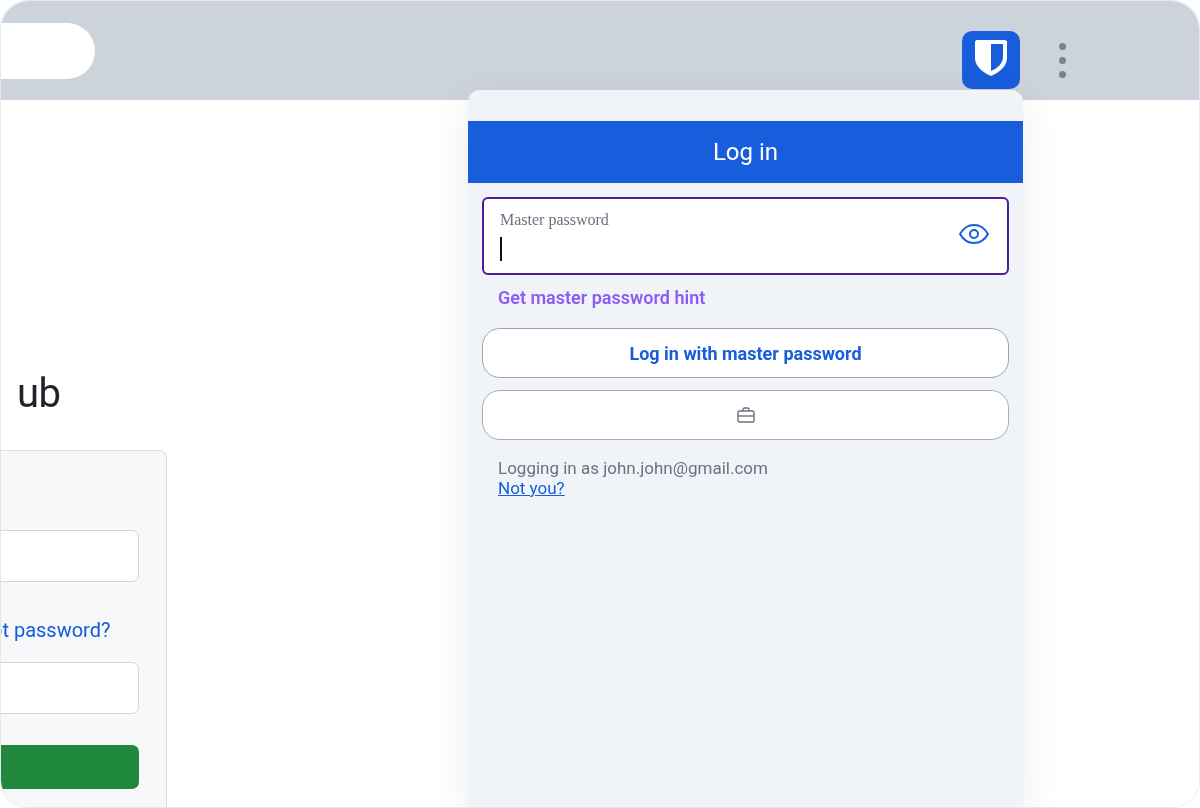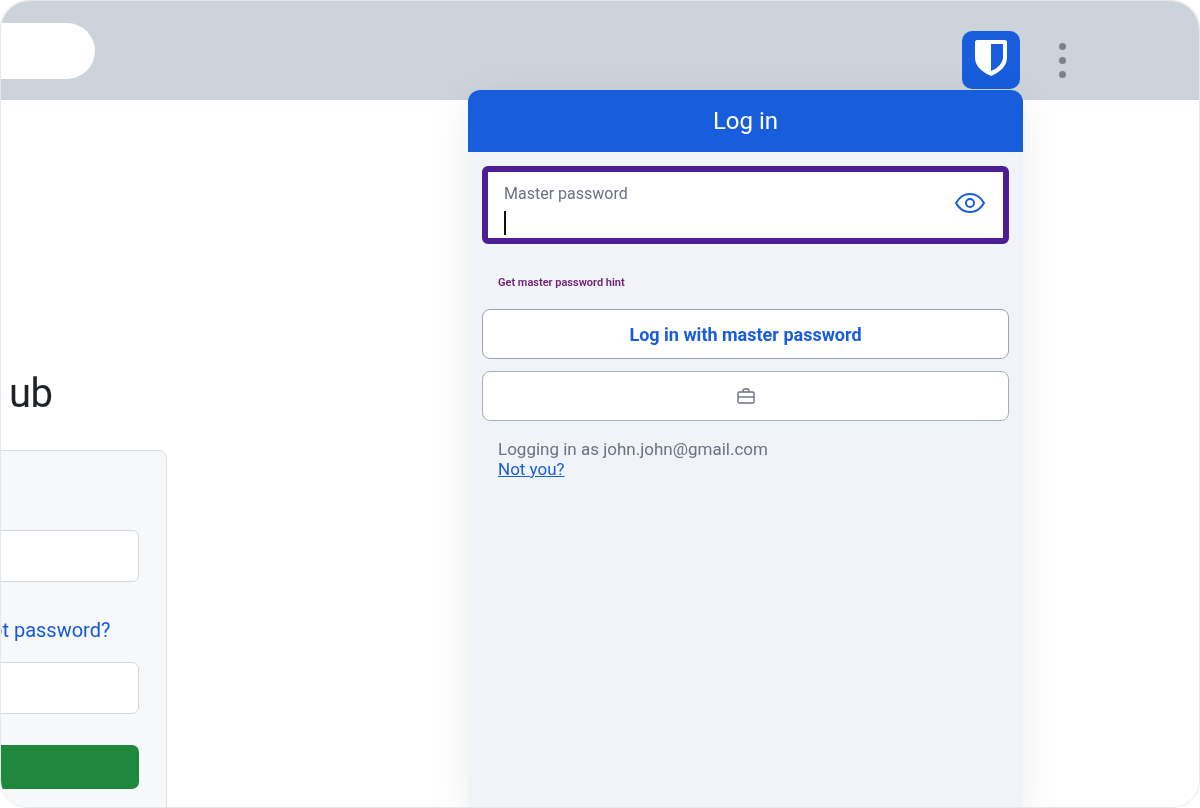--- a/index.html
+++ b/index.html
@@ -24,21 +24,21 @@
   .kebab {
     position: absolute; top: 30px; left: 1045px; width: 32px; height: 58px;
     display: flex; flex-direction: column; align-items: center; justify-content: center; gap: 7px;
     cursor: pointer;
   }
   .kebab-dot { width: 7px; height: 7px; border-radius: 50%; background: #7c828a; }
   
   .page-white { position: absolute; top: 99px; left: 0; right: 0; bottom: 0; background: #fff; }
   
   .bg-heading {
-    position: absolute; top: 369px; left: 8px; font-size: 40px; font-weight: 400; color: #1f2328;
+    position: absolute; top: 369px; left: 16px; font-size: 40px; font-weight: 400; color: #1f2328;
     letter-spacing: -0.5px;
   }
   .bg-card {
     position: absolute; top: 449px; left: -150px; width: 316px; height: 400px;
     background: #f6f8fa; border: 1px solid #d9dee3; border-radius: 8px;
     padding: 20px 16px;
   }
   .bg-input {
     position: absolute; top: 529px; left: -150px; width: 288px; height: 52px;
     background: #fff; border: 1px solid #d0d7de; border-radius: 7px;
@@ -55,38 +55,38 @@
     background: #1f883d; border-radius: 7px;
   }
   
   .bw-popup {
     position: absolute; top: 89px; left: 467px; width: 555px; height: 718px;
     background: #f0f4f8; border-radius: 12px 12px 0 0; overflow: hidden;
     box-shadow: 0 10px 40px rgba(0,0,0,0.08);
   }
   .bw-header {
     height: 62px; background: #175ddc; color: #fff; display: flex; align-items: center; justify-content: center;
-    font-size: 24px; font-weight: 400;
+    font-size: 24px; font-weight: 400; margin-top: 31px;
   }
   .bw-body { padding: 14px 14px; }
   .bw-field {
-    background: #fff; border: 6px solid #4c1d95; border-radius: 6px;
-    position: relative; height: 78px; padding: 12px 16px;
+    background: #fff; border: 2px solid #4c1d95; border-radius: 6px;
+    position: relative; height: 78px; padding: 12px 16px; font-family: Liberation Serif, serif;
   }
   .bw-field-label { color: #6b7280; font-size: 16px; }
   .bw-caret { display: inline-block; width: 1.5px; height: 24px; background: #111; margin-top: 8px; }
   .bw-eye {
     position: absolute; right: 18px; top: 50%; transform: translateY(-50%);
     color: #175ddc; cursor: pointer;
   }
   .bw-hint {
-    color: #701a75; font-size: 11px; font-weight: 600; padding: 32px 16px 20px;
+    color: #8b5cf6; font-size: 18px; font-weight: 600; padding: 12px 16px 20px;
   }
   .bw-btn {
-    width: 100%; height: 50px; border-radius: 8px; background: #fff;
+    width: 100%; height: 50px; border-radius: 18px; background: #fff;
     border: 1px solid #a6adb6; display: flex; align-items: center; justify-content: center;
     gap: 8px; font-size: 18px; cursor: pointer; margin-bottom: 12px;
   }
   .bw-btn.primary { border: 1.5px solid #9da4ad; color: #175ddc; font-weight: 700; }
   .bw-btn.secondary { color: #6b7280; font-weight: 400; }
   .bw-btn-icon { display: inline-flex; align-items: center; }
   .bw-below { padding: 6px 16px; font-size: 17px; }
   .bw-logging { color: #6b7280; }
   .bw-notyou { color: #175ddc; cursor: pointer; text-decoration: underline; }
 </style>

